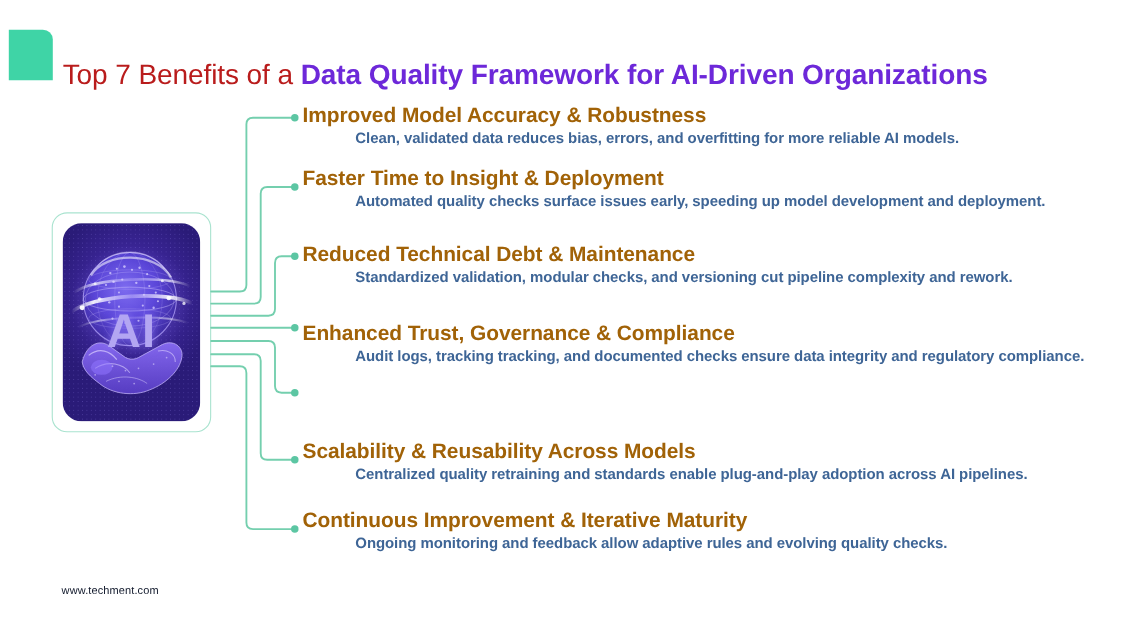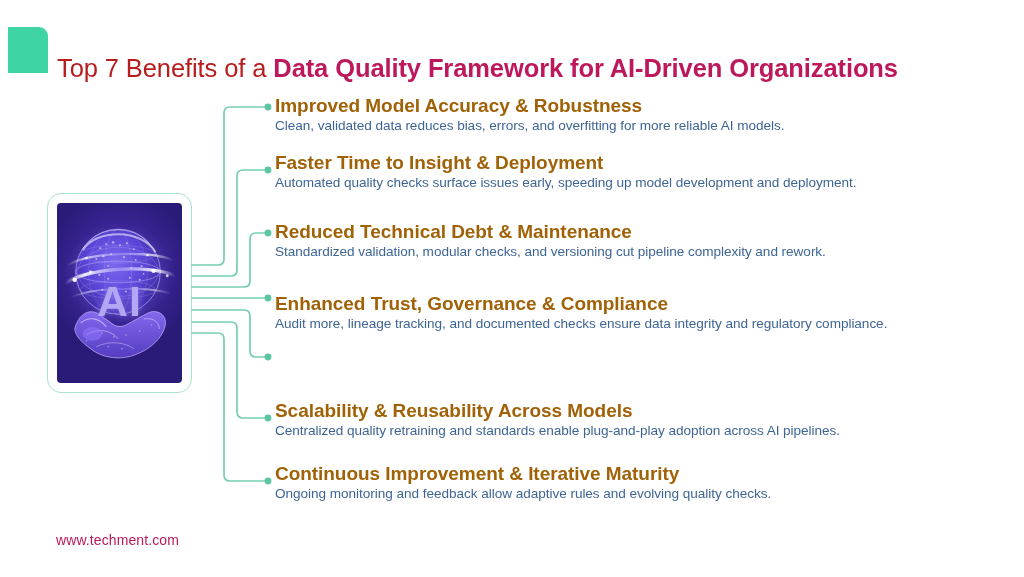--- a/index.html
+++ b/index.html
@@ -21,33 +21,33 @@
     border-top-right-radius:9px;
   }
   .title{
     position:absolute;left:57px;top:33px;
     font-size:25.5px;
     letter-spacing:-0.1px;
     white-space:nowrap;
     line-height:36px;
   }
   .title .light{color:#b91c1c;font-weight:400;}
-  .title .bold{color:#be185d;font-weight:700;}
+  .title .bold{color:#6d28d9;font-weight:700;}
 
   
   .card{
     position:absolute;left:47px;top:193px;width:145px;height:200px;
     border:1.6px solid #a9e3cf;
     border-radius:14px;
     background:#ffffff;
     box-sizing:border-box;
   }
   .card-inner{
     position:absolute;left:9px;top:9px;right:9px;bottom:9px;
-    border-radius:4px;
+    border-radius:17px;
     overflow:hidden;
     background:
       radial-gradient(ellipse 60% 45% at 50% 38%, #5b44d8 0%, #3a2596 55%, #2a1b78 100%),
       linear-gradient(170deg,#2d1f7a 0%,#241a6e 45%,#2e1f80 100%);
   }
   
   .card-dots{
     position:absolute;inset:0;
     background-image:radial-gradient(#8f7de8 0.6px, transparent 0.7px);
     background-size:4px 4px;
@@ -68,28 +68,28 @@
   
   #connectors{position:absolute;left:0;top:0;width:1024px;height:577px;pointer-events:none;}
 
   
   .item{position:absolute;left:275px;}
   .item .it-title{
     font-size:19px;font-weight:700;color:#a16207;
     line-height:17px;white-space:nowrap;letter-spacing:-0.05px;
   }
   .item .it-desc{
-    font-size:13.6px;font-weight:400;color:#3e6596;
-    line-height:19px;white-space:nowrap;margin-top:2px;letter-spacing:-0.05px;
+    font-size:13.6px;font-weight:700;color:#3e6596;
+    line-height:19px;white-space:nowrap;margin-top:2px;letter-spacing:-0.05px;margin-left:48px;
   }
 
   
   .footer{
     position:absolute;left:56px;top:532px;
-    font-size:14px;color:#be185d;font-weight:400;letter-spacing:.1px;
+    font-size:10px;color:#0f172a;font-weight:400;letter-spacing:.1px;
   }
 </style>
 </head>
 <body>
 
 <div id="stage">
 
   <div class="accent-block"></div>
   <h1 class="title"><span class="light">Top 7 Benefits of a </span><span class="bold">Data Quality Framework for AI-Driven Organizations</span></h1>
 
@@ -240,21 +240,21 @@
   <div class="item" style="top:154px">
     <div class="it-title">Faster Time to Insight &amp; Deployment</div>
     <div class="it-desc">Automated quality checks surface issues early, speeding up model development and deployment.</div>
   </div>
   <div class="item" style="top:223px">
     <div class="it-title">Reduced Technical Debt &amp; Maintenance</div>
     <div class="it-desc">Standardized validation, modular checks, and versioning cut pipeline complexity and rework.</div>
   </div>
   <div class="item" style="top:295px">
     <div class="it-title">Enhanced Trust, Governance &amp; Compliance</div>
-    <div class="it-desc">Audit more, lineage tracking, and documented checks ensure data integrity and regulatory compliance.</div>
+    <div class="it-desc">Audit logs, tracking tracking, and documented checks ensure data integrity and regulatory compliance.</div>
   </div>
   <div class="item" style="top:402px">
     <div class="it-title">Scalability &amp; Reusability Across Models</div>
     <div class="it-desc">Centralized quality retraining and standards enable plug-and-play adoption across AI pipelines.</div>
   </div>
   <div class="item" style="top:465px">
     <div class="it-title">Continuous Improvement &amp; Iterative Maturity</div>
     <div class="it-desc">Ongoing monitoring and feedback allow adaptive rules and evolving quality checks.</div>
   </div>
 

